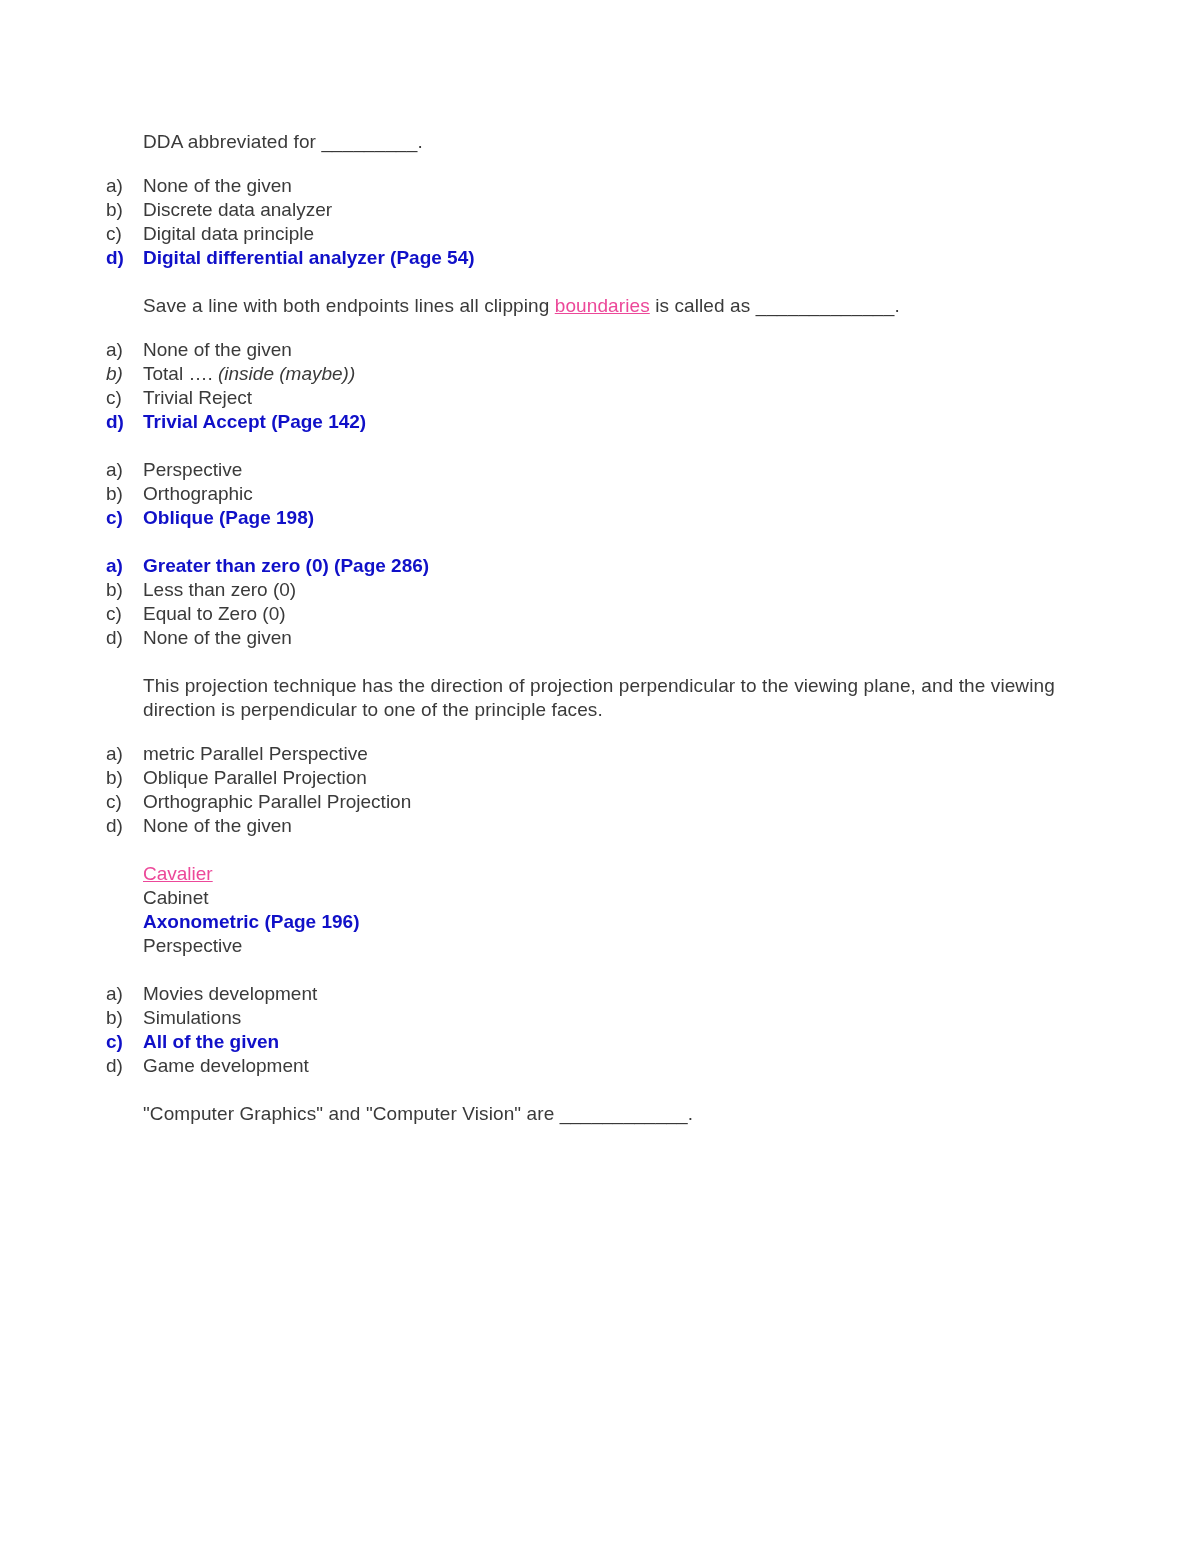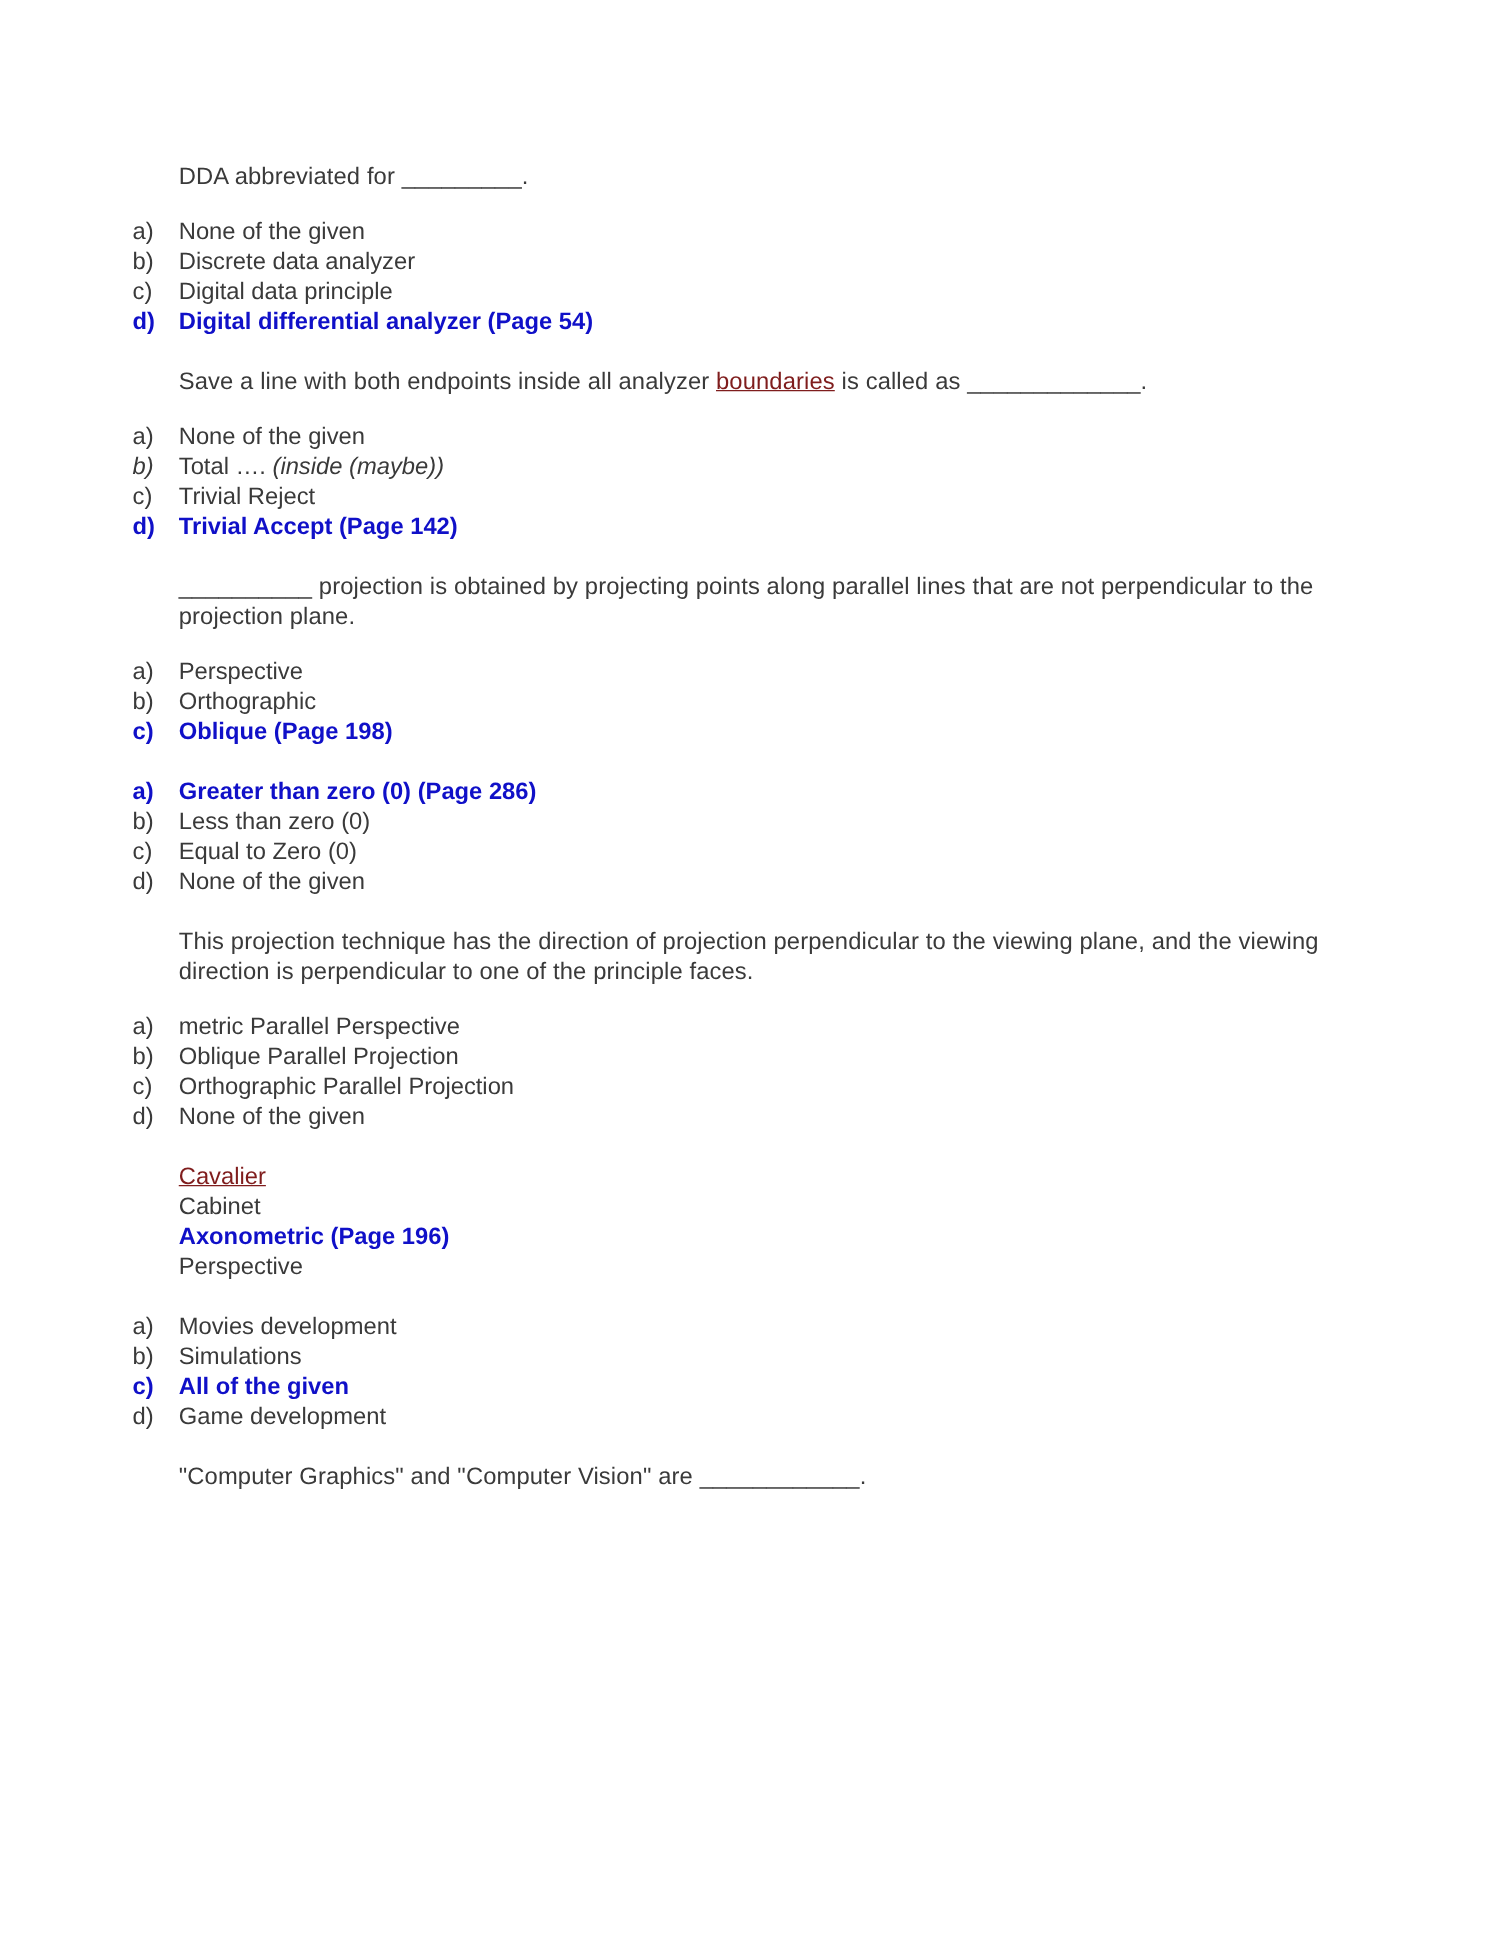--- a/index.html
+++ b/index.html
@@ -79,21 +79,21 @@
   
   .opts.unlabeled .opt-label {
     width: 0;
     flex: 0 0 0;
   }
   .opts.unlabeled .opt {
     margin-left: 37px;
   }
   
   .lnk {
-    color: #7f1d1d;
+    color: #ec4899;
     text-decoration: underline;
   }
   .gap-md { height: 24px; }
   .blank { white-space: pre; }
 </style>
 </head>
 <body>
 
 <div class="page">
   <div class="doc" id="doc-root">
@@ -113,21 +113,21 @@
             <span class="opt-text">Digital data principle</span>
           </li>
           <li class="opt correct">
             <span class="opt-label">d)</span>
             <span class="opt-text">Digital differential analyzer (Page 54)</span>
           </li>
         </ul>
       </div>
       <div class="gap-md"></div>
       <div class="q-block">
-        <p class="q-stem"><span>Save a line with both endpoints inside all analyzer </span><a class="lnk" href="#">boundaries</a><span> is called as </span><span class="blank">_____________</span><span>.</span></p>
+        <p class="q-stem"><span>Save a line with both endpoints lines all clipping </span><a class="lnk" href="#">boundaries</a><span> is called as </span><span class="blank">_____________</span><span>.</span></p>
         <ul class="opts">
           <li class="opt">
             <span class="opt-label">a)</span>
             <span class="opt-text">None of the given</span>
           </li>
           <li class="opt italic">
             <span class="opt-label">b)</span>
             <span class="opt-text"><span class="plain">Total …. </span><span>(inside (maybe))</span></span>
           </li>
           <li class="opt">
@@ -135,21 +135,20 @@
             <span class="opt-text">Trivial Reject</span>
           </li>
           <li class="opt correct">
             <span class="opt-label">d)</span>
             <span class="opt-text">Trivial Accept (Page 142)</span>
           </li>
         </ul>
       </div>
       <div class="gap-md"></div>
       <div class="q-block">
-        <p class="q-stem"><span class="blank">__________</span><span> projection is obtained by projecting points along parallel lines that are not perpendicular to the projection plane.</span></p>
         <ul class="opts">
           <li class="opt">
             <span class="opt-label">a)</span>
             <span class="opt-text">Perspective</span>
           </li>
           <li class="opt">
             <span class="opt-label">b)</span>
             <span class="opt-text">Orthographic</span>
           </li>
           <li class="opt correct">

